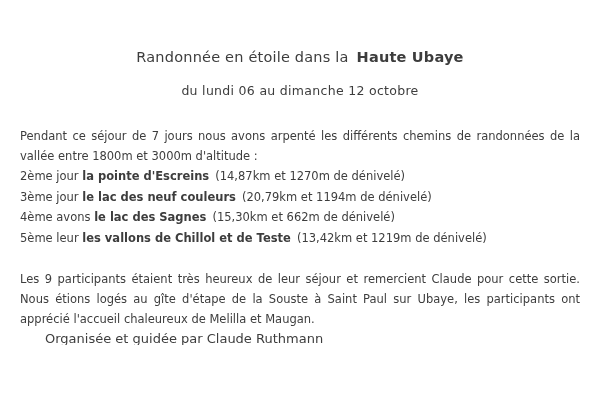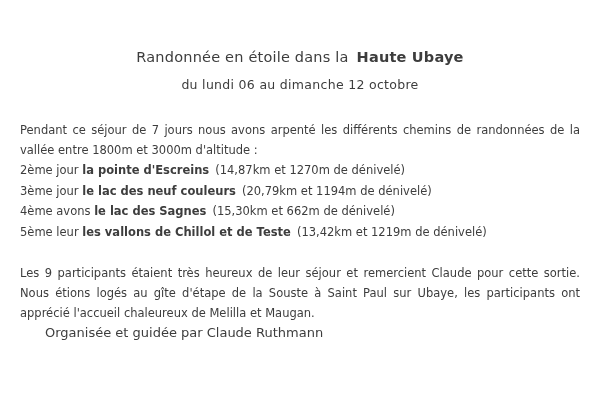--- a/index.html
+++ b/index.html
@@ -25,21 +25,21 @@
     line-height: 20px;
   }
   .title .title-highlight {
     font-weight: 700;
     margin-left: 8px;
   }
   .subtitle {
     text-align: center;
     font-size: 12.5px;
     letter-spacing: 0.3px;
-    margin-top: 9px;
+    margin-top: 15px;
     line-height: 18px;
   }
   .intro {
     margin-top: 26px;
     font-size: 11.5px;
     line-height: 20px;
     text-align: justify;
   }
   .day-line {
     font-size: 11.5px;

